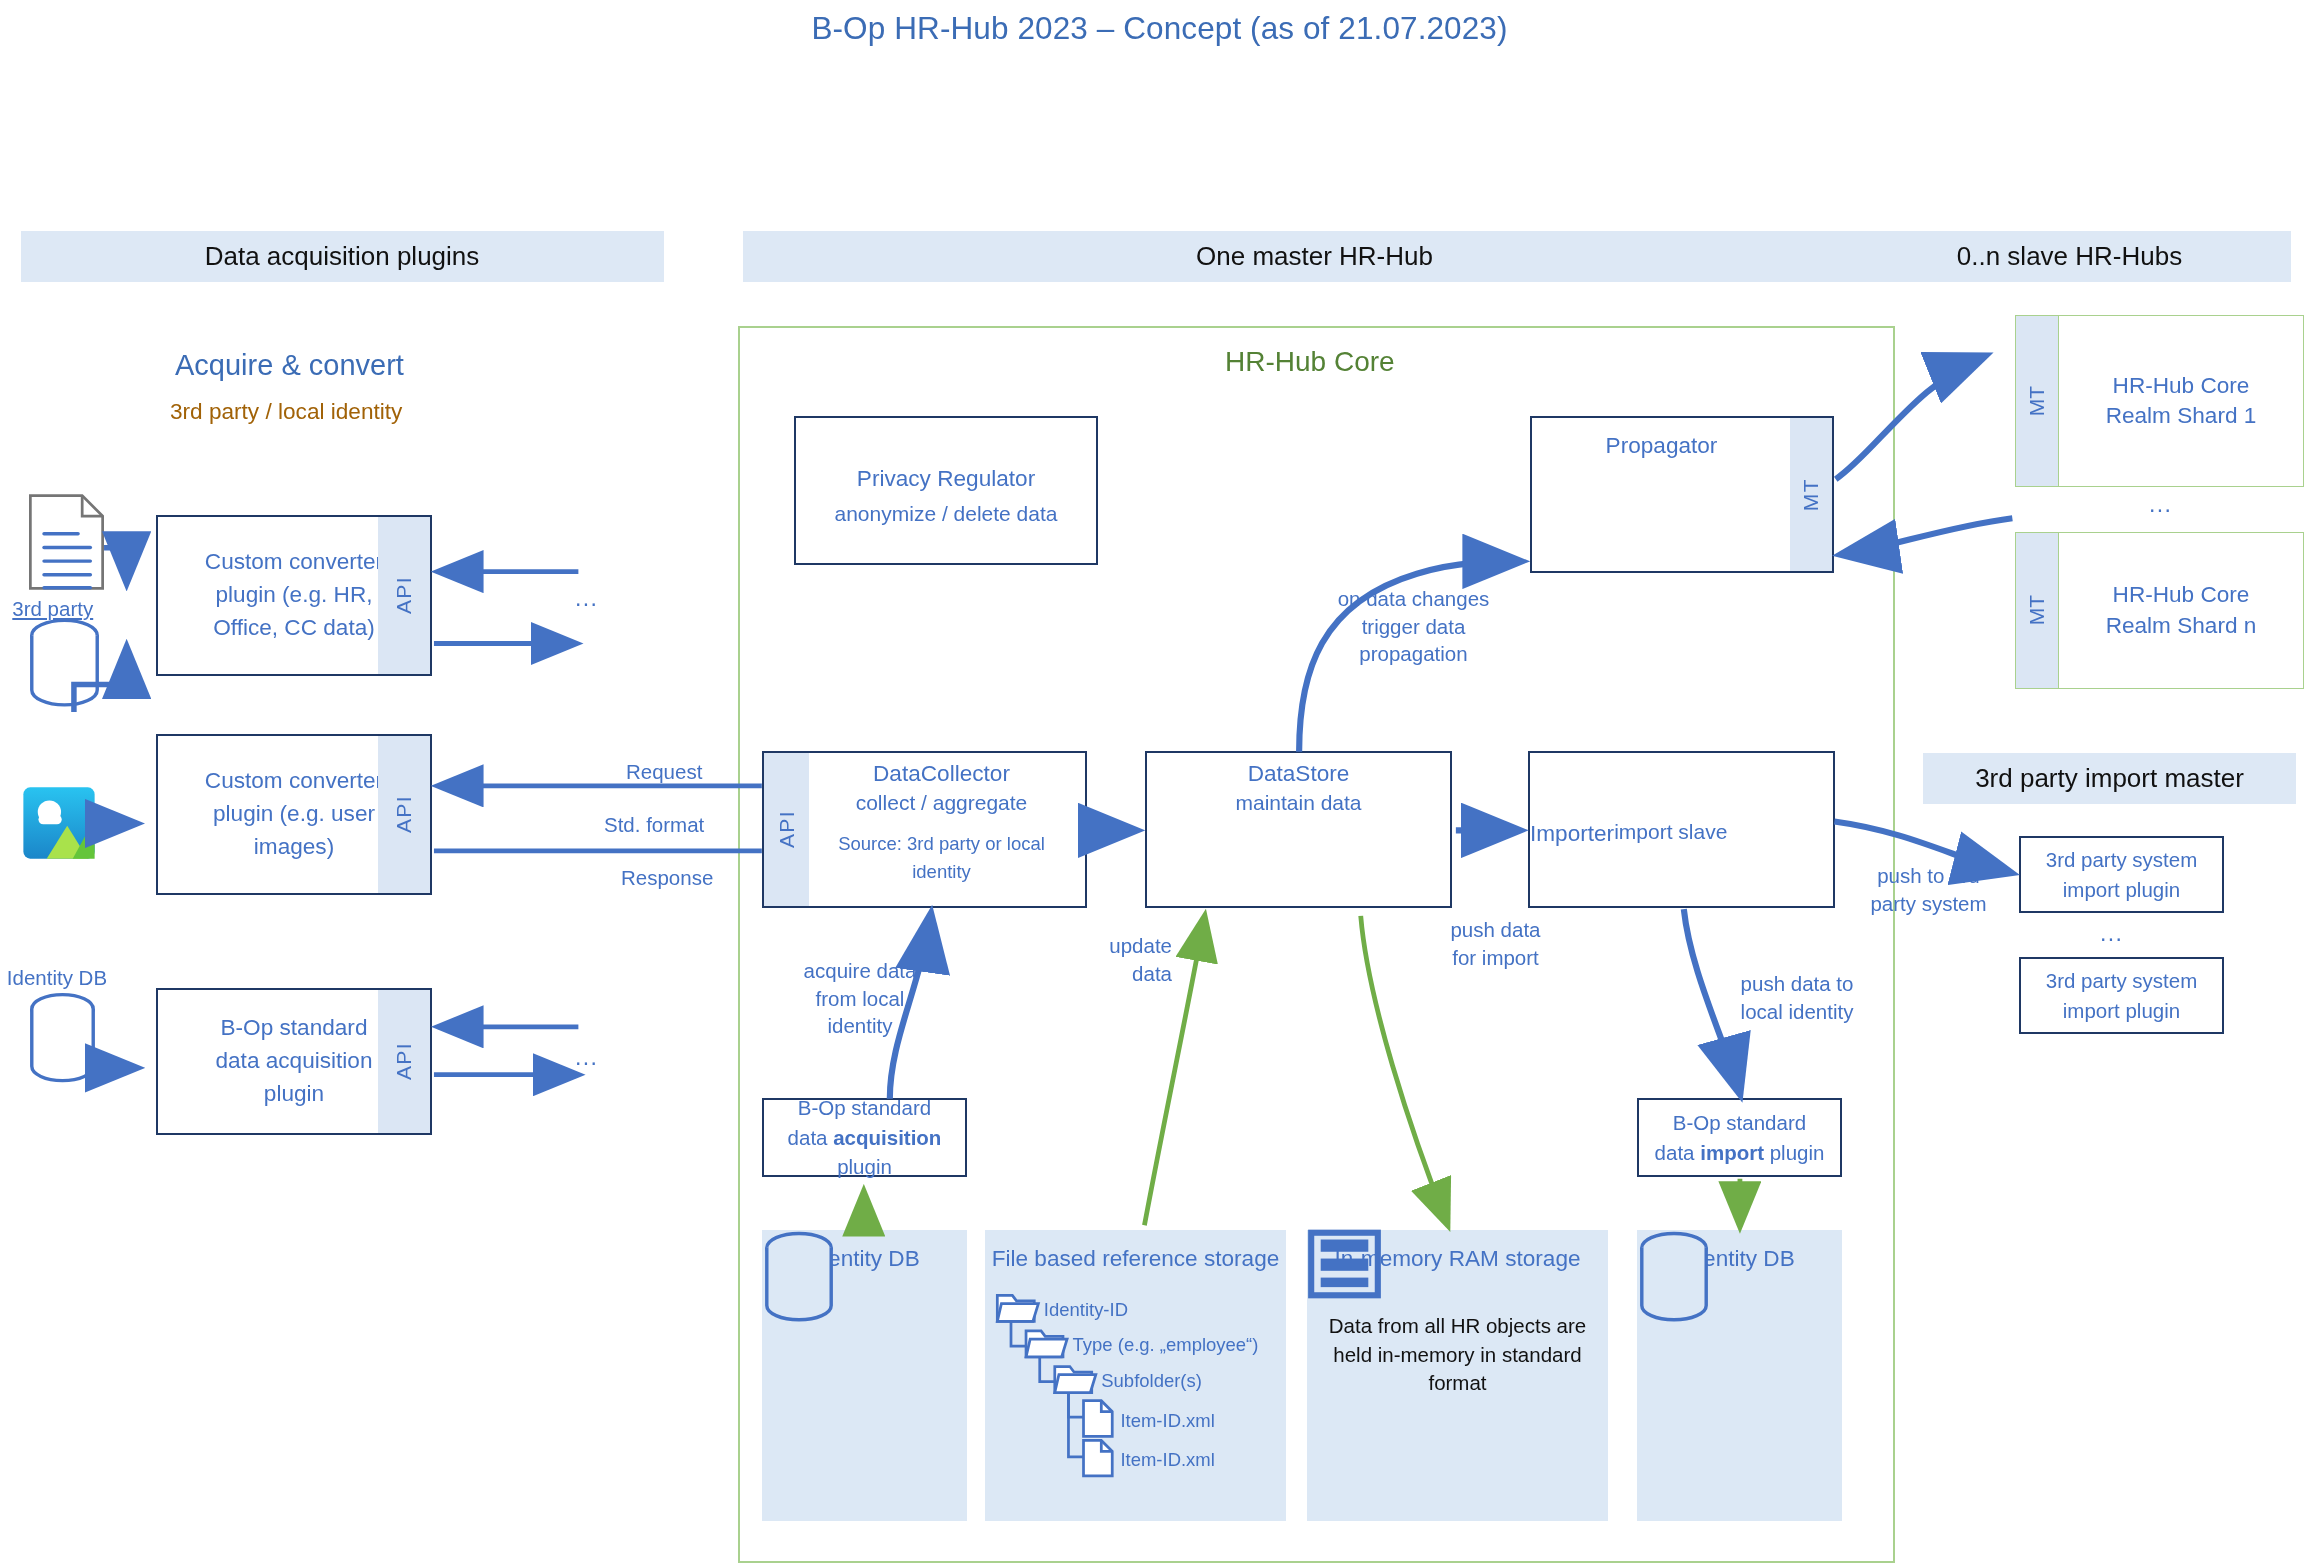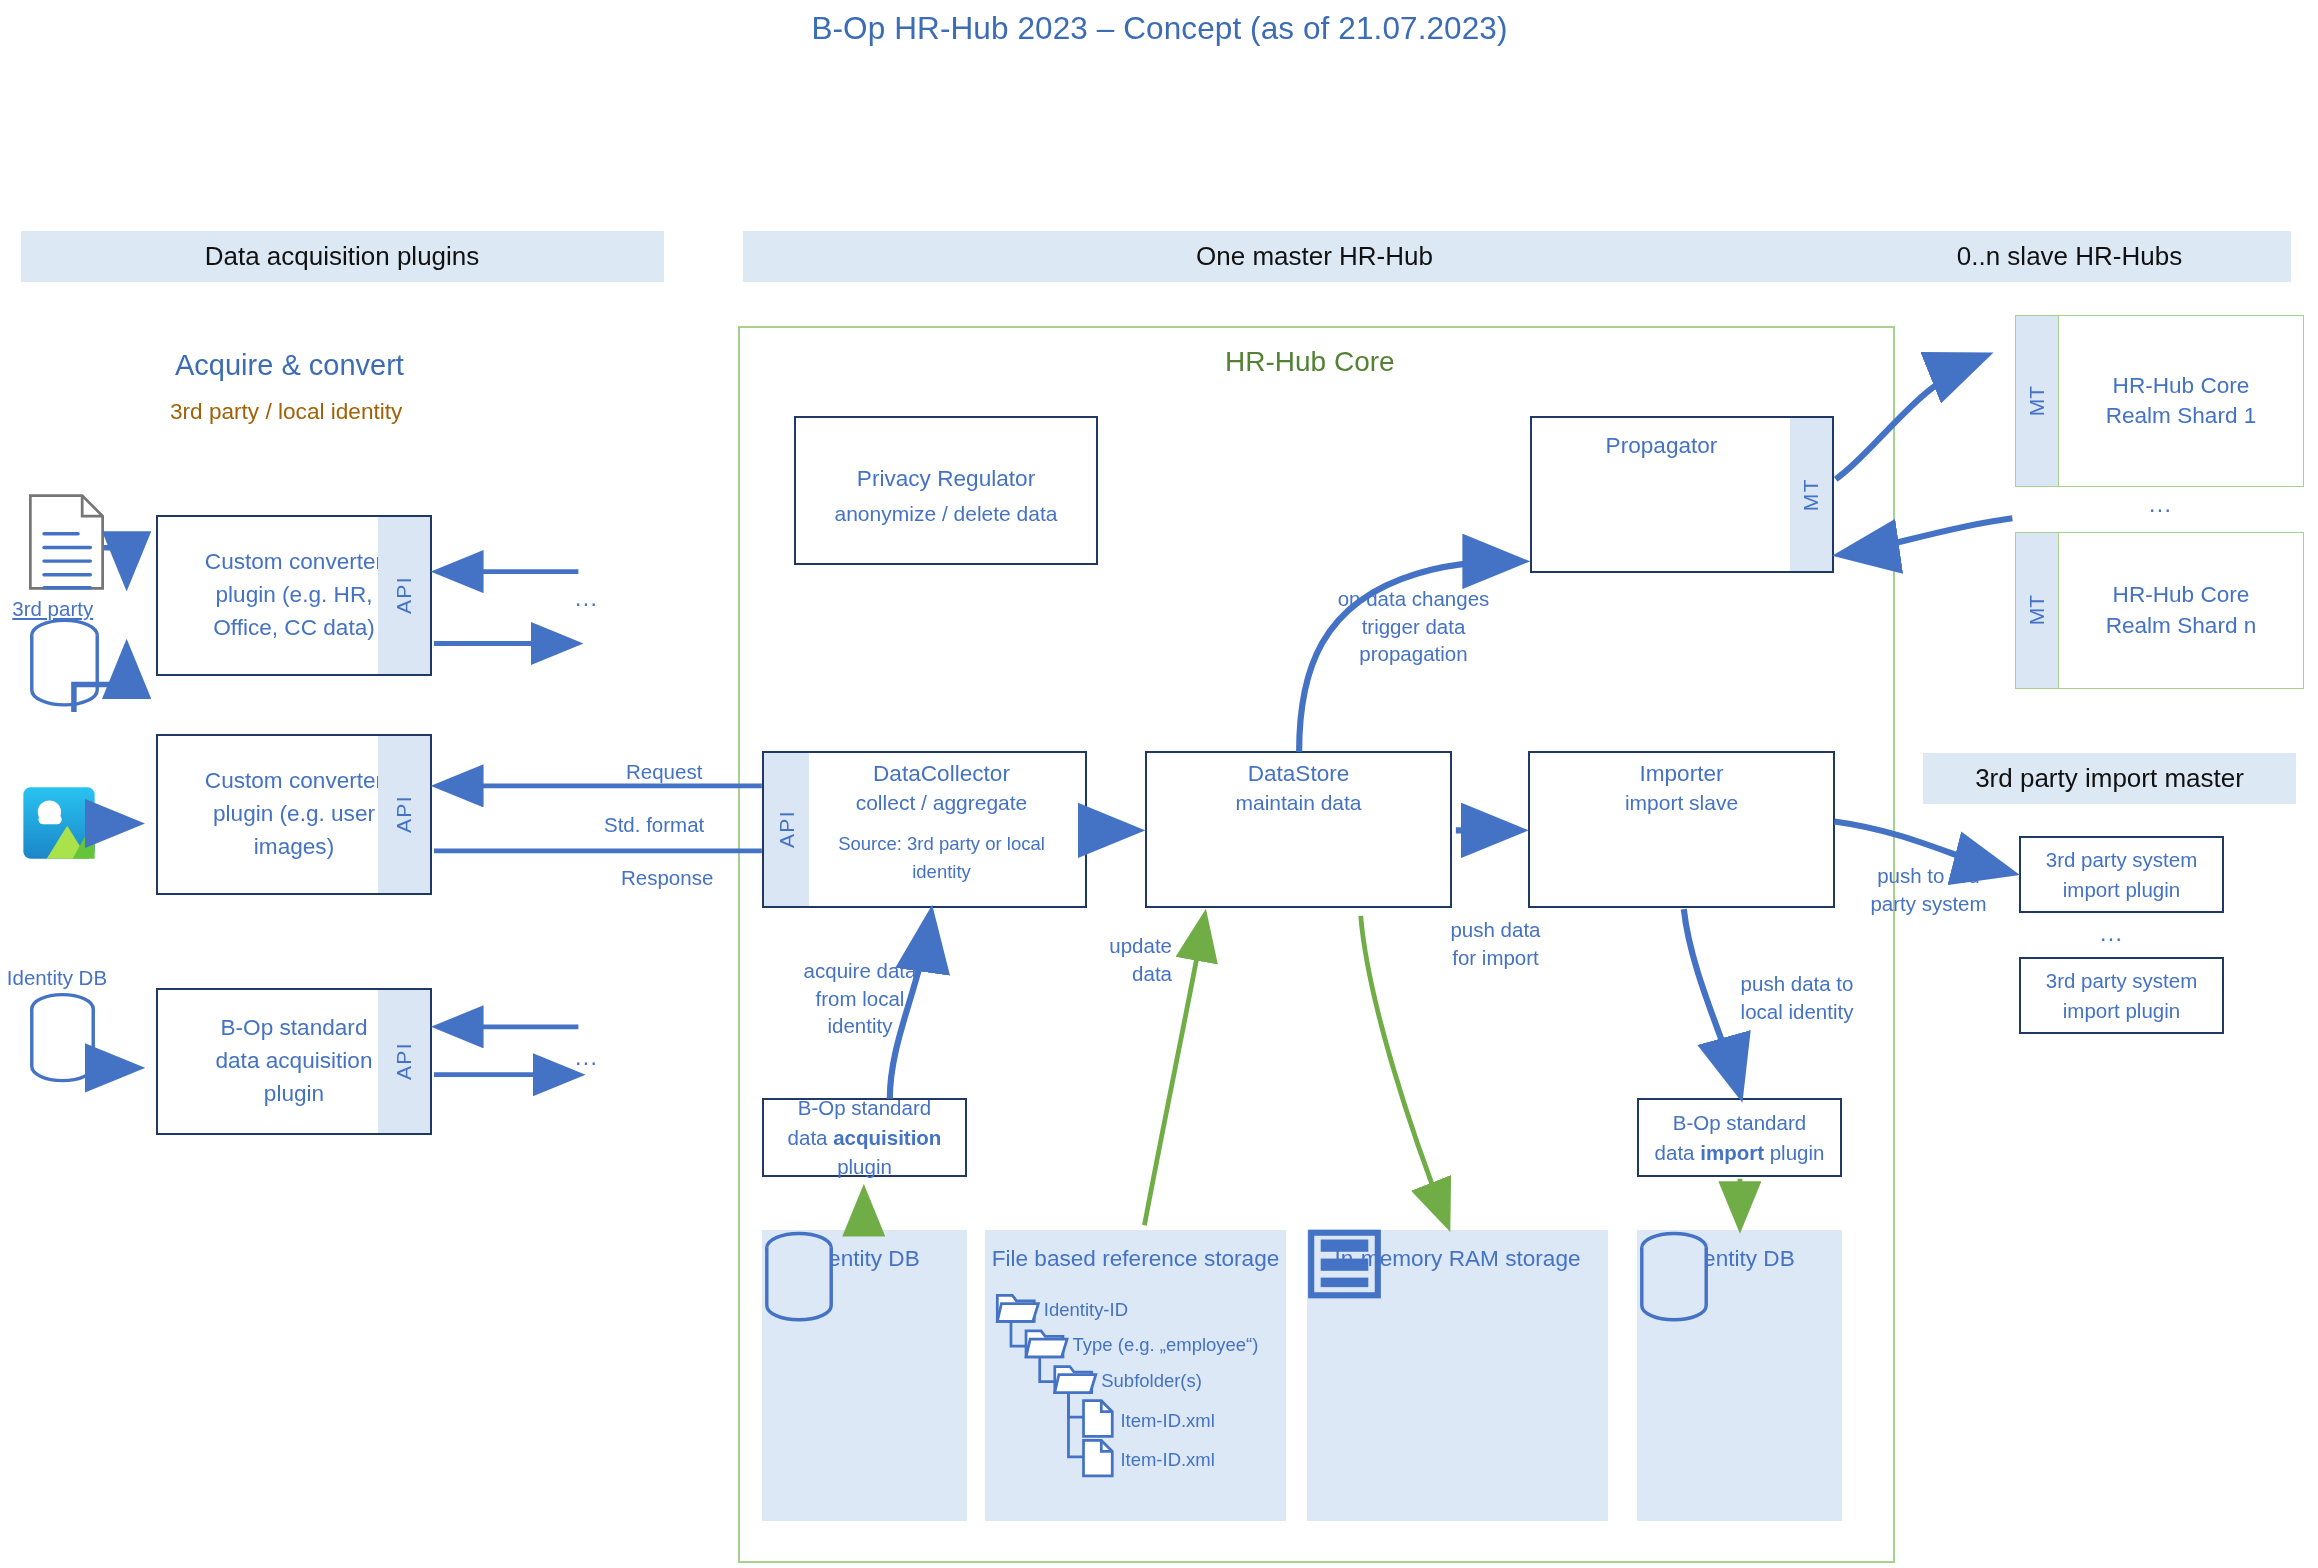--- a/index.html
+++ b/index.html
@@ -193,21 +193,21 @@
   <div class="sideStrip" style="left:0;width:45px;">
     <span>API</span>
   </div>
 </div>
 
 <div class="abs navyBox" style="left:1145px;top:751px;width:307px;height:157px;flex-direction:column;font-size:22.6px;align-items:center;justify-content:flex-start;">
   <div style="margin-top:8.2px;">DataStore</div>
   <div style="margin-top:4.1px;font-size:21px;">maintain data</div>
 </div>
 
-<div class="abs navyBox" style="left:1528px;top:751px;width:307px;height:157px;flex-direction:column;font-size:22.6px;align-items:center;justify-content:flex-start;">
+<div class="abs navyBox" style="left:1528px;top:751px;width:307px;height:157px;flex-direction:row;font-size:22.6px;align-items:center;justify-content:flex-start;">
   <div style="margin-top:8.2px;"><span>Importer</span></div>
   <div style="margin-top:4.1px;font-size:21px;">import slave</div>
 </div>
 
 <div class="lbl" style="left:1335px;top:585px;text-align:center;width:157px;">
   on data changes<br>trigger data<br>propagation
 </div>
 <div class="lbl" style="left:788px;top:957px;text-align:center;width:144px;">
   acquire data<br>from local<br>identity
 </div>
@@ -295,20 +295,21 @@
 <div class="storePanel" style="left:1307px;top:1230px;width:301px;height:291px;">
   <div class="ttl">In-memory RAM storage</div>
   <div style="margin-top:20.5px;">
     <svg width="75" height="68" viewBox="0 0 110 100">
       <rect x="6" y="4" width="98" height="92" fill="none" stroke="#4472c4" stroke-width="9"></rect>
       <rect x="20" y="14" width="70" height="18" fill="#4472c4"></rect>
       <rect x="20" y="42" width="70" height="18" fill="#4472c4"></rect>
       <rect x="20" y="70" width="70" height="14" fill="#4472c4"></rect>
     </svg>
   </div>
+  <div class="lblDark" style="position:static;margin-top:19px;width:274px;font-size:20.5px;">Data from all HR objects are held in-memory in standard format</div>
 </div>
 
 <div class="storePanel" style="left:1637px;top:1230px;width:205px;height:291px;">
   <div class="ttl">Identity DB</div>
   <div style="margin-top:41px;">
     <svg width="74" height="96" viewBox="0 0 108 140">
       <ellipse cx="54" cy="26" rx="47" ry="21" fill="#dce8f5" stroke="#4472c4" stroke-width="5"></ellipse>
       <path d="M7 26 V110 A47 21 0 0 0 101 110 V26" fill="#dce8f5" stroke="#4472c4" stroke-width="5"></path>
     </svg>
   </div>

